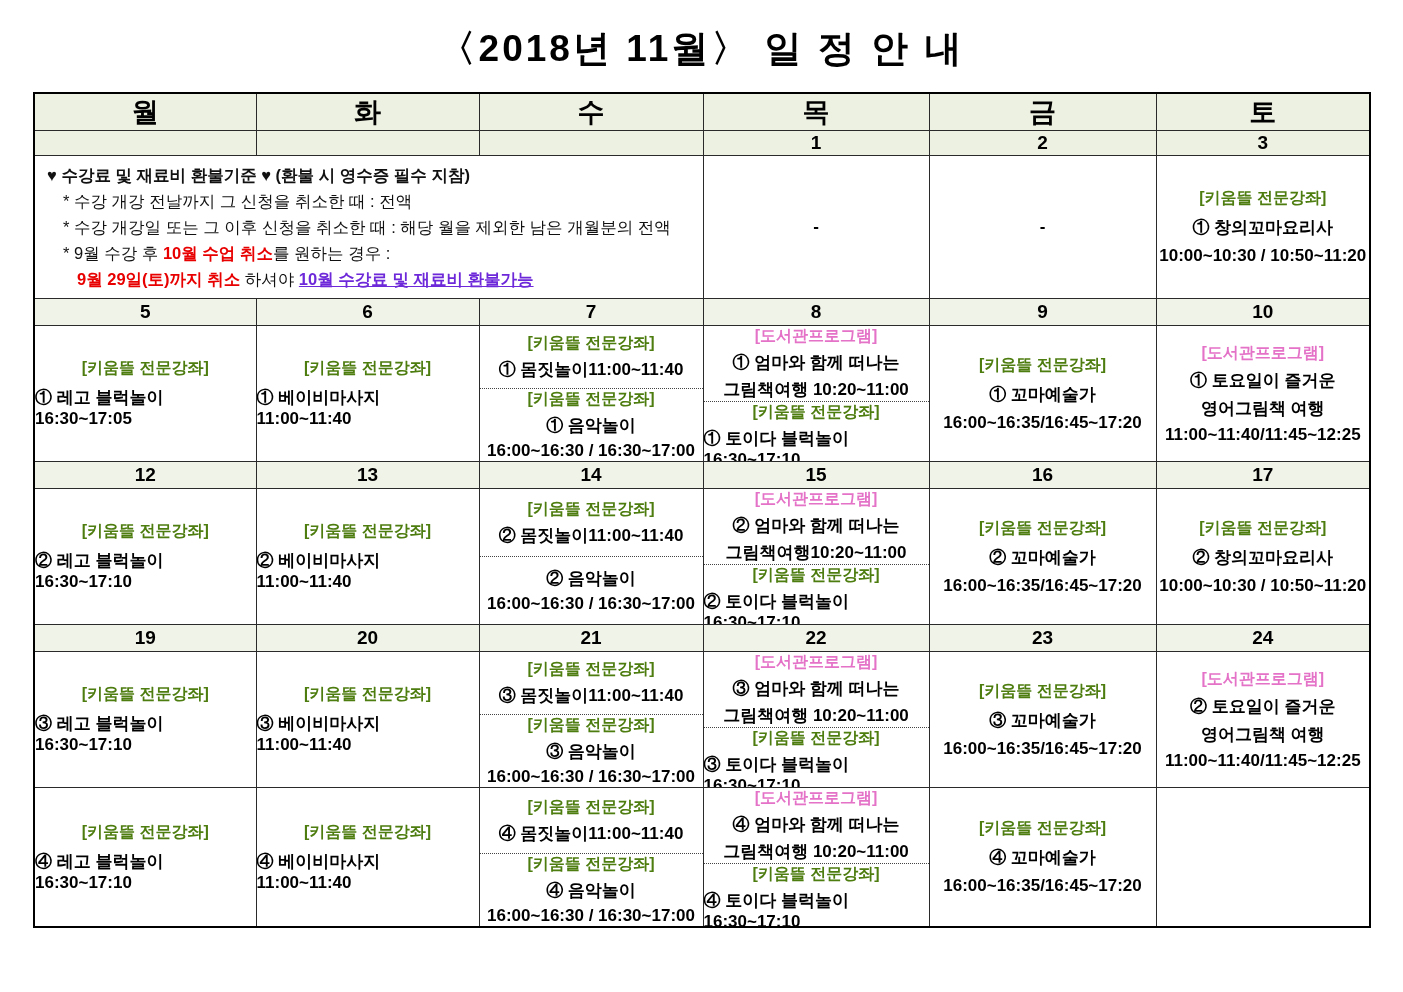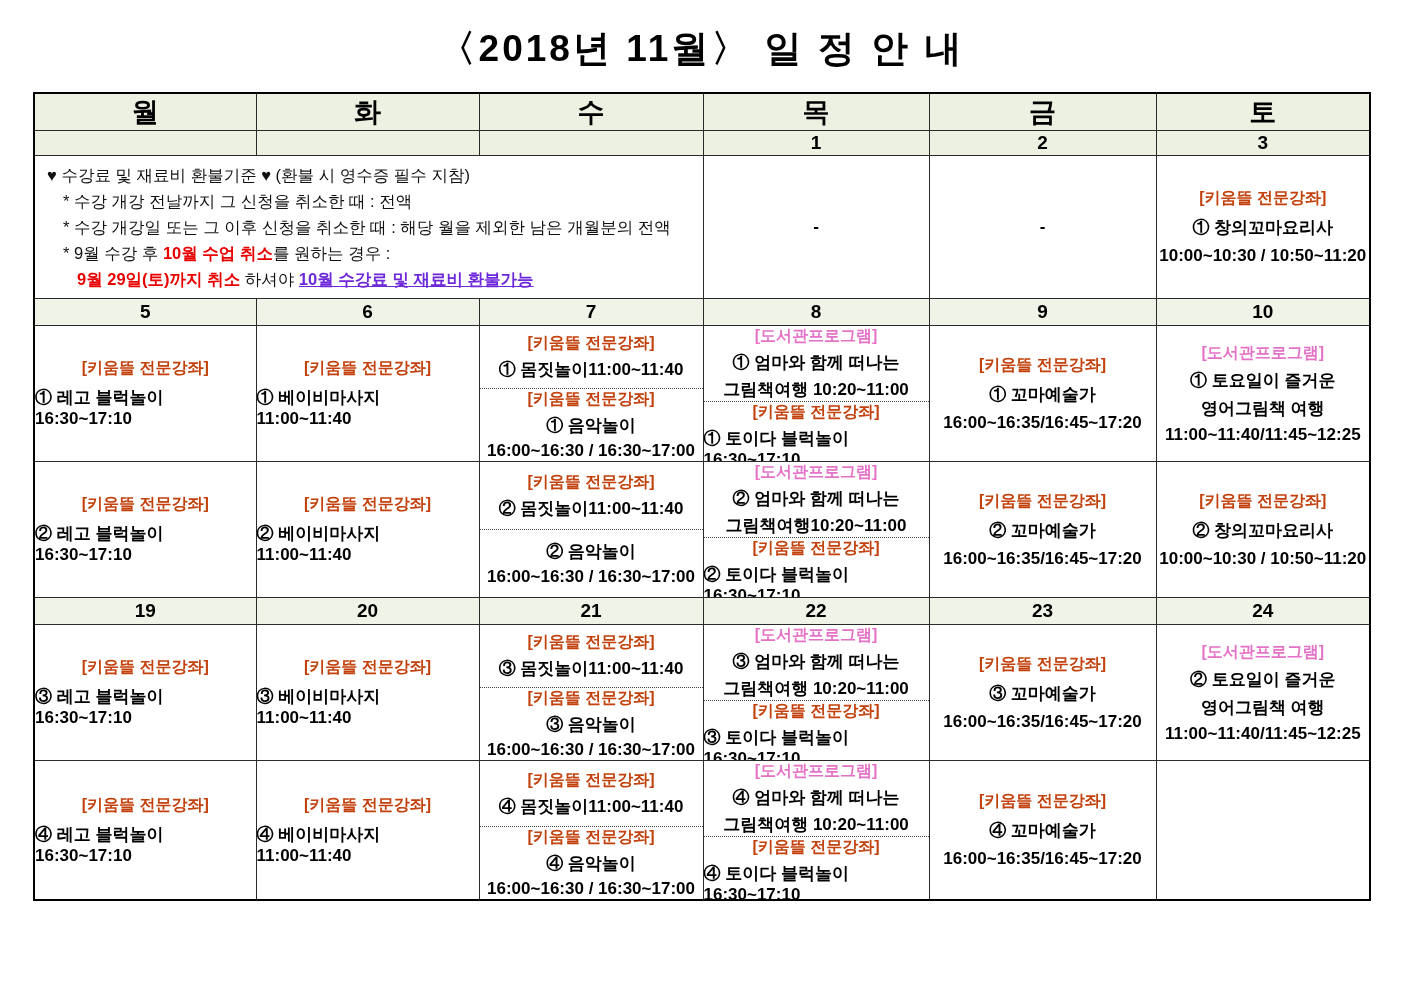--- a/index.html
+++ b/index.html
@@ -9,29 +9,29 @@
   td, th { border:1px solid #2a2a2a; padding:0; overflow:hidden; }
   tr.whead th { background:#edf1e1; height:36px; font-size:27px; font-weight:700; border-bottom:1px dotted #444; }
   tr.d1 td { background:#edf1e1; height:24px; font-size:19px; font-weight:700; text-align:center; }
   tr.drow td { background:#f0f3e7; height:26px; font-size:19px; font-weight:700; text-align:center; }
   td.dotb { border-bottom:1px dotted #444; }
   tr.crow { height:135px; }
   tr.crow1 { height:126px; }
   tr.crow td { vertical-align:middle; background:#fff; }
   .ev { display:flex; flex-direction:column; align-items:center; justify-content:center; gap:7px; }
   .lbl { font-size:16px; font-weight:700; }
-  .g { color:#c2410c;text-align:right; }
+  .g { color:#4d7c0f;text-align:right; }
   .p { color:#e473c8; }
   .txt { font-size:17px; font-weight:700; color:#000; }
   .splitwrap { display:flex; flex-direction:column; height:135px; }
   .sub { flex:1; display:flex; flex-direction:column; align-items:center; justify-content:center; gap:4px; }
   .sub + .sub { border-top:1px dotted #444; }
   .notice { padding:6px 10px 6px 12px; }
   .notice div { font-size:16.5px; line-height:26px; color:#111; }
-  .nhead { color:#e80000; font-weight:400; }
+  .nhead { color:#e80000; font-weight:700; }
   .ind1 { padding-left:16px; }
   .ind2 { padding-left:30px; }
   .red { color:#e80000; font-weight:700; }
   .ul { text-decoration:underline; font-weight:700; color:#6d28d9; }
   .dash { text-align:center; font-size:17px; font-weight:700; }
 </style>
 </head>
 <body>
 
 <div class="title">〈2018년 11월〉 일 정 안 내</div>
@@ -90,21 +90,21 @@
     <td class="dotb">7</td>
     <td class="dotb">8</td>
     <td>9</td>
     <td>10</td>
   </tr>
 
   <tr class="crow">
     <td>
       <div class="ev">
         <div class="lbl g">[키움뜰 전문강좌]</div>
-        <div class="txt">① 레고 블럭놀이 16:30~17:10</div>
+        <div class="txt">① 레고 블럭놀이 16:30~17:05</div>
       </div>
     </td>
     <td>
       <div class="ev">
         <div class="lbl g">[키움뜰 전문강좌]</div>
         <div class="txt">① 베이비마사지 11:00~11:40</div>
       </div>
     </td>
     <td>
       <div class="splitwrap">
@@ -142,20 +142,28 @@
     <td>
       <div class="ev" style="gap:5px">
         <div class="lbl p">[도서관프로그램]</div>
         <div class="txt">① 토요일이 즐거운</div>
         <div class="txt">영어그림책 여행</div>
         <div class="txt">11:00~11:40/11:45~12:25</div>
       </div>
     </td>
   </tr>
 
+  <tr class="drow">
+    <td>12</td>
+    <td>13</td>
+    <td>14</td>
+    <td>15</td>
+    <td>16</td>
+    <td>17</td>
+  </tr>
 
   <tr class="crow">
     <td>
       <div class="ev">
         <div class="lbl g">[키움뜰 전문강좌]</div>
         <div class="txt">② 레고 블럭놀이 16:30~17:10</div>
       </div>
     </td>
     <td>
       <div class="ev">

